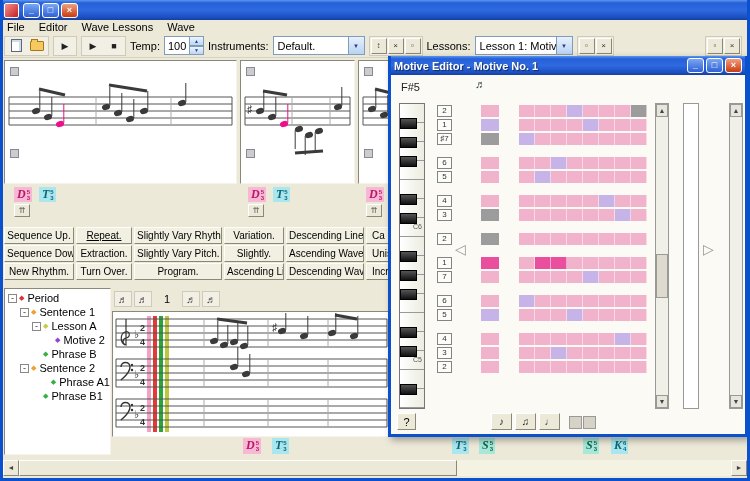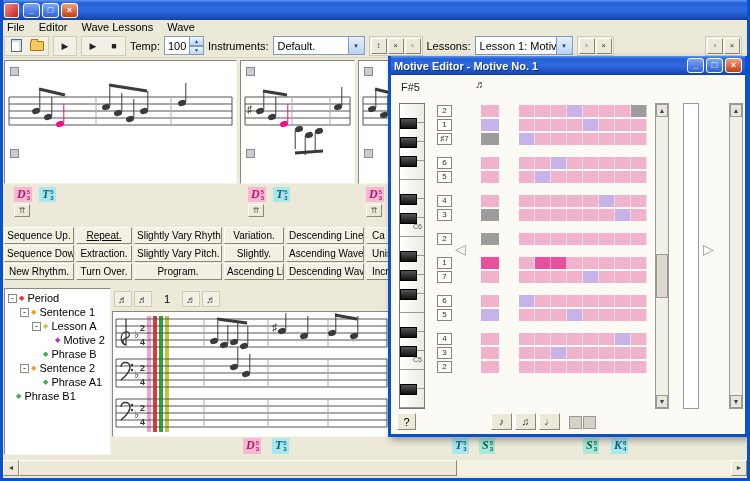--- a/index.html
+++ b/index.html
@@ -359,26 +359,26 @@
     <div class="tree-row" style="padding-left: 27px;">
       <span class="tree-exp-spacer"></span>
       <span class="tree-diamond" style="color: rgb(56, 176, 68);">◆</span>
       <span class="tree-label">Phrase B</span>
     </div>
     <div class="tree-row" style="padding-left: 15px;">
       <span class="tree-exp">-</span>
       <span class="tree-diamond" style="color: rgb(240, 160, 48);">◆</span>
       <span class="tree-label">Sentence 2</span>
     </div>
-    <div class="tree-row" style="padding-left: 27px;">
+    <div class="tree-row" style="padding-left: 27px; justify-content: flex-end;">
       <span class="tree-exp-spacer"></span>
       <span class="tree-diamond" style="color: rgb(56, 176, 68);">◆</span>
       <span class="tree-label">Phrase A1</span>
     </div>
-    <div class="tree-row" style="">
+    <div class="tree-row" style="padding-left: 27px;">
       <span class="tree-exp-spacer"></span>
       <span class="tree-diamond" style="color: rgb(56, 176, 68);">◆</span>
       <span class="tree-label">Phrase B1</span>
     </div>
   </div>
 
 <div class="bottom-toolbar">
     <button class="bt-btn">♬</button>
     <button class="bt-btn">♬</button>
     <span class="bt-measure">1</span>

